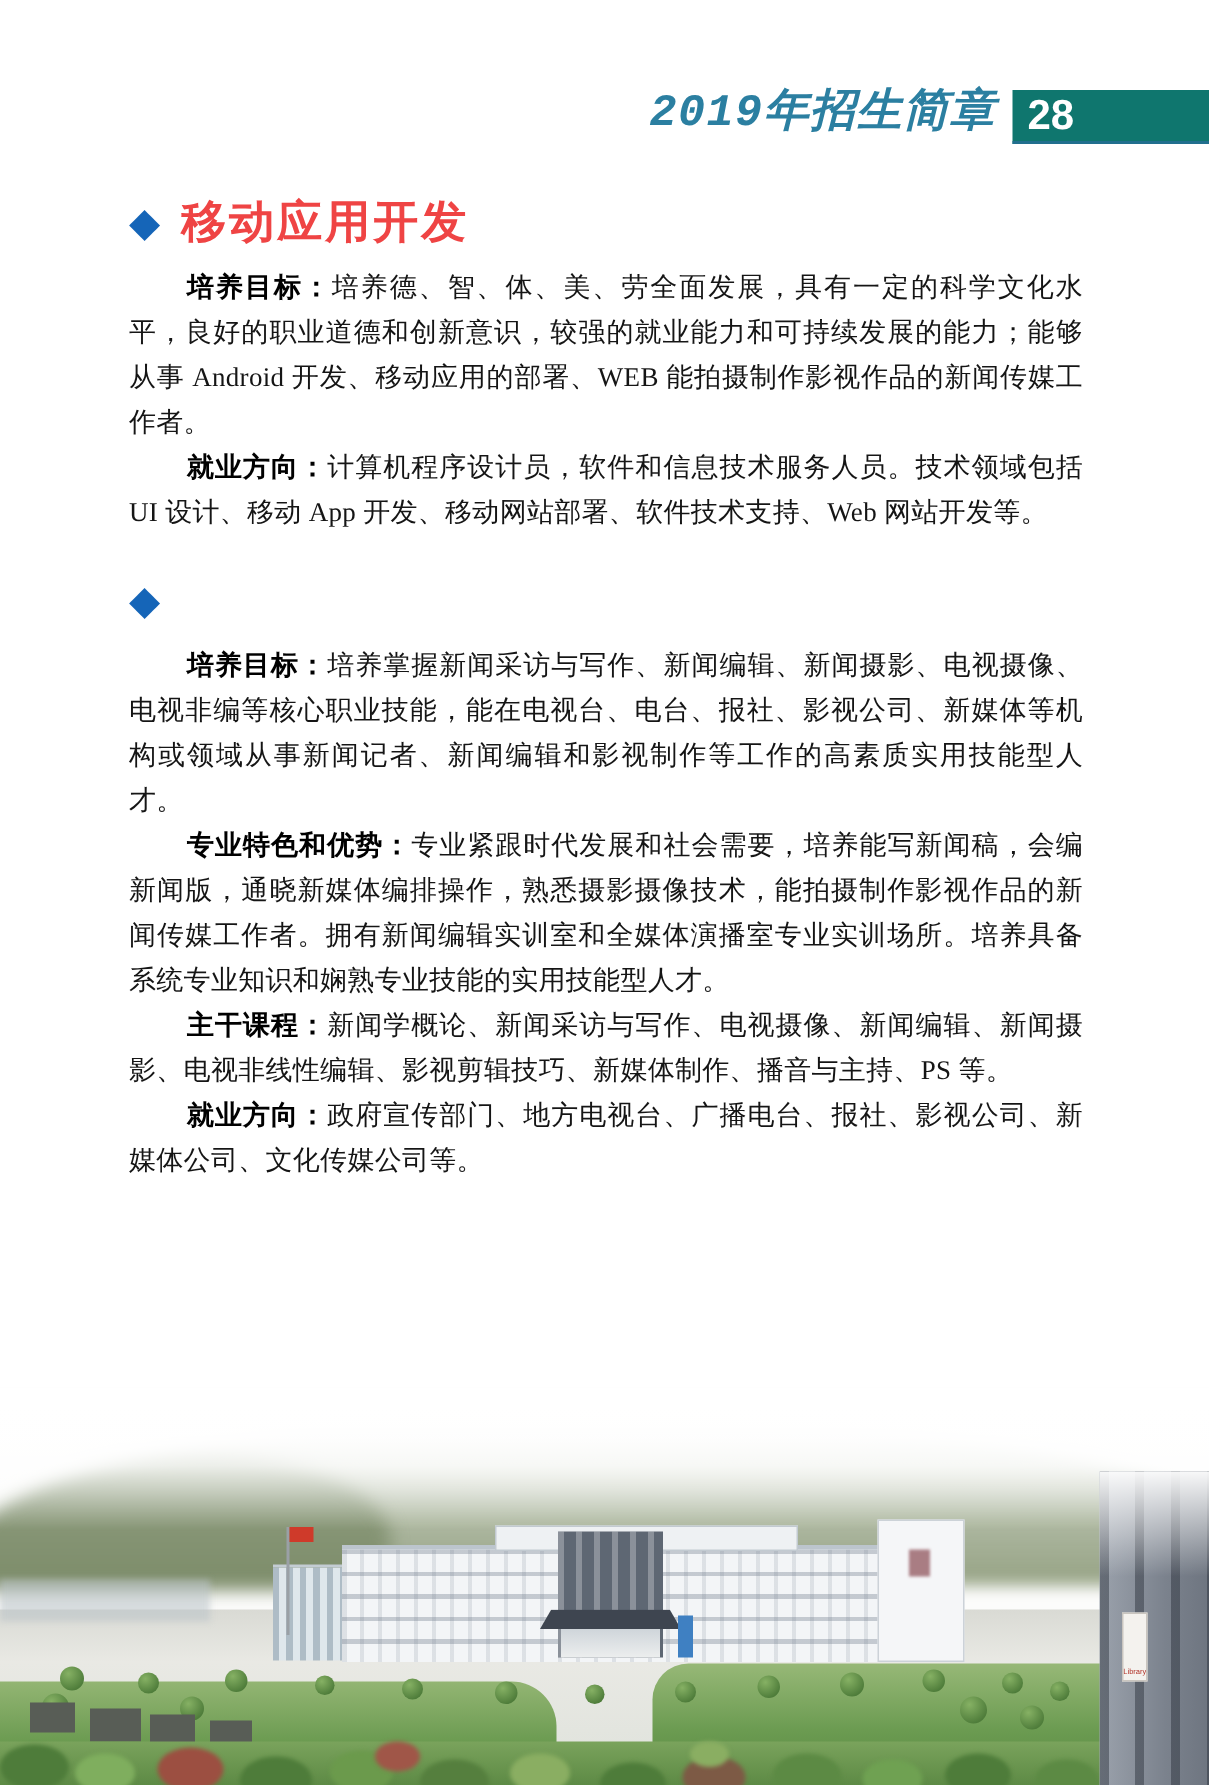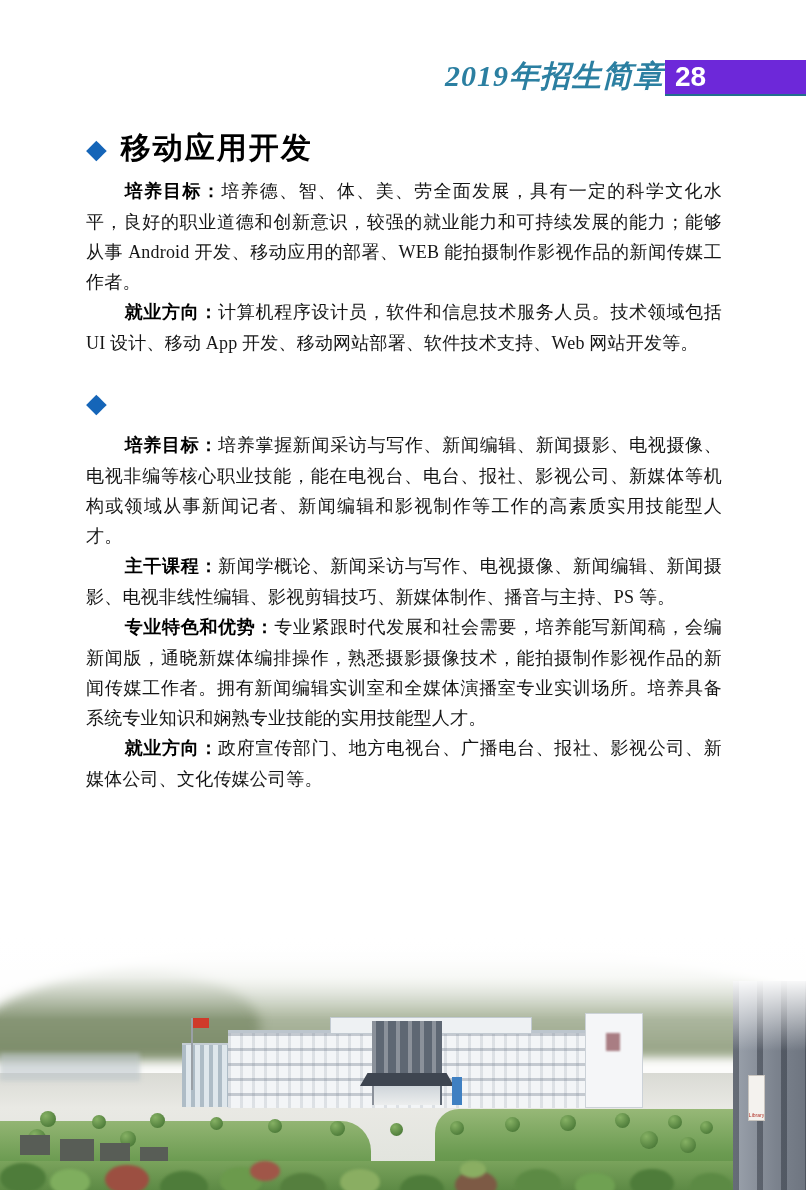--- a/index.html
+++ b/index.html
@@ -10,36 +10,36 @@
     background: #ffffff;
     overflow: hidden;
     font-family: "Liberation Serif", serif;
   }
 
   
   .hdr-title {
     position: absolute;
     top: 56px;
     right: 142px;
-    font-family: Liberation Serif, serif;
+    font-family: Liberation Mono, monospace;
     font-style: italic;
     font-weight: bold;
     font-size: 30px;
     line-height: 40px;
     letter-spacing: 1px;
     color: #2b7fa1;
     white-space: nowrap;
   }
   .hdr-pagebar {
     position: absolute;
     top: 60px;
     right: 0;
-    width: 141px;
+    width: 131px;
     height: 36px;
-    background: #6d28d9;
+    background: #0f766e;
     border-bottom: 2px solid #226f8e;
     box-sizing: border-box;
   }
   .hdr-pagenum {
     font-family: "Liberation Sans", sans-serif;
     font-weight: bold;
     font-size: 28px;
     line-height: 34px;
     color: #ffffff;
     padding-left: 10px;
@@ -63,34 +63,34 @@
     font-family: "DejaVu Sans", sans-serif;
     font-size: 27px;
     color: #1565b8;
     margin-right: 14px;
     line-height: 1;
   }
   .sec-title {
     font-family: "Liberation Sans", sans-serif;
     font-weight: bold;
     font-size: 30px;
-    color: #000000;
+    color: #ef4444;
     letter-spacing: 2px;
   }
   .para {
     margin: 0;
     font-size: 18px;
     line-height: 30px;
     color: #151515;
     text-align: justify;
     text-indent: 2.15em;
     letter-spacing: 0.2px;
   }
   .para .label {
-    font-family: Liberation Mono, monospace;
+    font-family: Liberation Sans, sans-serif;
     font-weight: bold;
     color: #000;
   }
 
   
   .photo {
     position: absolute;
     left: 0; right: 0; bottom: 0;
     height: 265px;
     overflow: hidden;
@@ -222,22 +222,22 @@
       </div>
       <p class="para"><span class="label">培养目标：</span><span>培养德、智、体、美、劳全面发展，具有一定的科学文化水平，良好的职业道德和创新意识，较强的就业能力和可持续发展的能力；能够从事 Android 开发、移动应用的部署、WEB 能拍摄制作影视作品的新闻传媒工作者。</span></p>
       <p class="para"><span class="label">就业方向：</span><span>计算机程序设计员，软件和信息技术服务人员。技术领域包括 UI 设计、移动 App 开发、移动网站部署、软件技术支持、Web 网站开发等。</span></p>
     </div>
 
     <div class="section">
       <div class="sec-heading">
         <span class="diamond">◆</span>
       </div>
       <p class="para"><span class="label">培养目标：</span><span>培养掌握新闻采访与写作、新闻编辑、新闻摄影、电视摄像、电视非编等核心职业技能，能在电视台、电台、报社、影视公司、新媒体等机构或领域从事新闻记者、新闻编辑和影视制作等工作的高素质实用技能型人才。</span></p>
+      <p class="para"><span class="label">专业特色和优势：</span><span>专业紧跟时代发展和社会需要，培养能写新闻稿，会编新闻版，通晓新媒体编排操作，熟悉摄影摄像技术，能拍摄制作影视作品的新闻传媒工作者。拥有新闻编辑实训室和全媒体演播室专业实训场所。培养具备系统专业知识和娴熟专业技能的实用技能型人才。</span></p>
       <p class="para"><span class="label">主干课程：</span><span>新闻学概论、新闻采访与写作、电视摄像、新闻编辑、新闻摄影、电视非线性编辑、影视剪辑技巧、新媒体制作、播音与主持、PS 等。</span></p>
-      <p class="para"><span class="label">专业特色和优势：</span><span>专业紧跟时代发展和社会需要，培养能写新闻稿，会编新闻版，通晓新媒体编排操作，熟悉摄影摄像技术，能拍摄制作影视作品的新闻传媒工作者。拥有新闻编辑实训室和全媒体演播室专业实训场所。培养具备系统专业知识和娴熟专业技能的实用技能型人才。</span></p>
       <p class="para"><span class="label">就业方向：</span><span>政府宣传部门、地方电视台、广播电台、报社、影视公司、新媒体公司、文化传媒公司等。</span></p>
     </div>
   </div>
 
   <div class="photo">
     <div class="ph-sky"></div>
     <div class="ph-mtn1"></div>
     <div class="ph-mtn2"></div>
     <div class="ph-haze"></div>
     <div class="ph-plaza"></div>

